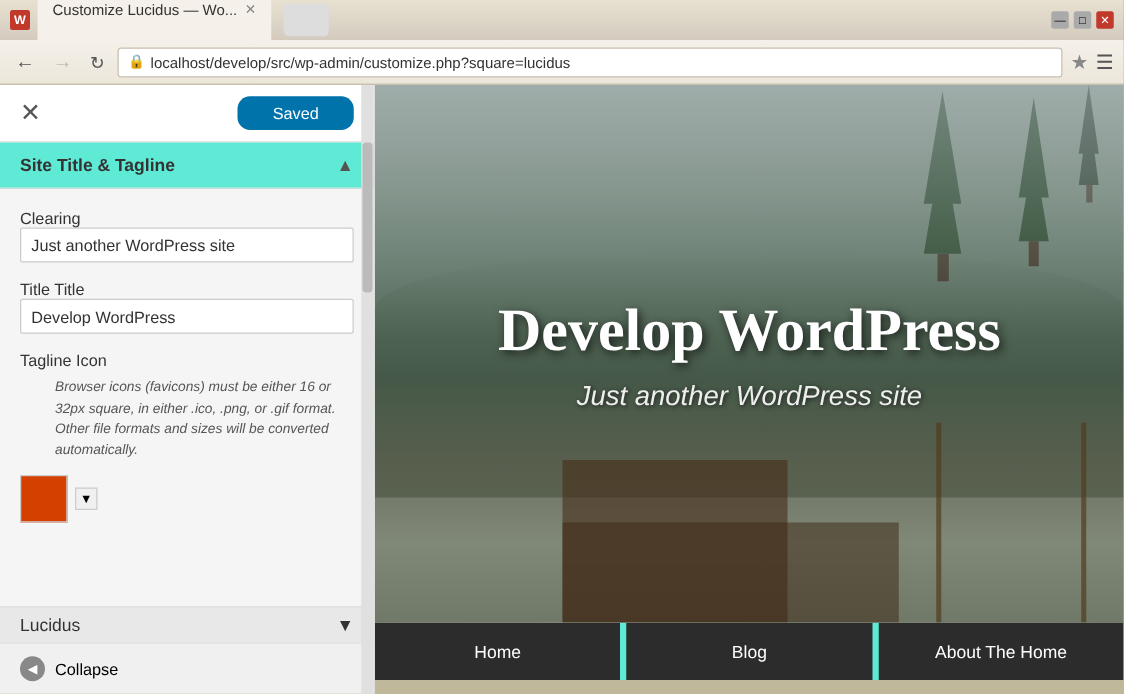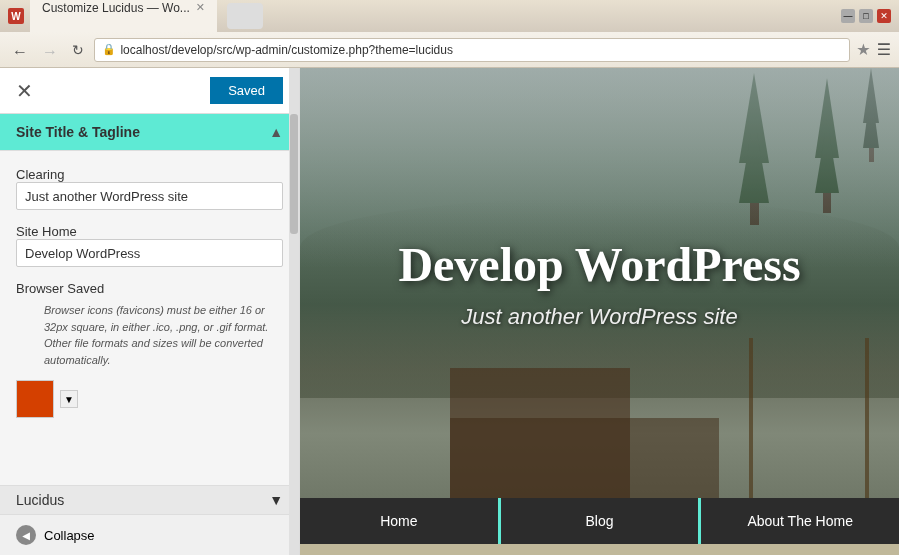--- a/index.html
+++ b/index.html
@@ -95,22 +95,22 @@
       font-size: 20px;
       color: #555;
       cursor: pointer;
       background: none;
       border: none;
     }
     .saved-btn {
       background: #0073aa;
       color: white;
       border: none;
-      padding: 6px 18px;
-      border-radius: 0;
+      padding: 6px 28px;
+      border-radius: 10px;
       font-size: 13px;
       cursor: pointer;
     }
 
     .section-title-bar {
       background: #5eead4;
       padding: 10px 16px;
       font-size: 14px;
       font-weight: bold;
       color: #333;
@@ -304,21 +304,21 @@
 
     .preview-nav-item {
       flex: 1;
       display: flex;
       align-items: center;
       justify-content: center;
       color: white;
       font-size: 14px;
       height: 100%;
       cursor: pointer;
-      border-right: 3px solid #5eead4;
+      border-right: 5px solid #5eead4;
     }
     .preview-nav-item:last-child { border-right: none; }
   </style>
 </head>
 <body>
 
 <div class="browser-frame">
 
   <div class="title-bar">
     <div class="title-bar-favicon">
@@ -341,21 +341,21 @@
       </div>
     </div>
   </div>
 
   <div class="nav-bar">
     <button class="nav-btn">←</button>
     <button class="nav-btn" style="color:#bbb;">→</button>
     <button class="nav-btn" style="font-size:14px;">↻</button>
     <div class="address-bar">
       <span class="address-lock">🔒</span>
-      <span class="address-text">localhost/develop/src/wp-admin/customize.php?theme=lucidus</span>
+      <span class="address-text">localhost/develop/src/wp-admin/customize.php?square=lucidus</span>
     </div>
     <span class="nav-star">★</span>
     <span class="nav-menu">☰</span>
   </div>
 
   <div class="content-area">
 
     <div class="left-panel">
 
       <div class="panel-header">
@@ -365,24 +365,24 @@
 
       <div class="section-title-bar">
         <span>Site Title &amp; Tagline</span>
         <span class="section-arrow">▲</span>
       </div>
 
       <div class="panel-body">
         <label class="field-label">Clearing</label>
         <input class="field-input" type="text" value="Just another WordPress site" style="">
 
-        <label class="field-label">Site Home</label>
+        <label class="field-label">Title Title</label>
         <input class="field-input" type="text" value="Develop WordPress" style="">
 
-        <div class="browser-icon-label">Browser Saved</div>
+        <div class="browser-icon-label">Tagline Icon</div>
         <div class="browser-icon-desc">Browser icons (favicons) must be either 16 or 32px square, in either .ico, .png, or .gif format. Other file formats and sizes will be converted automatically.</div>
 
         <div class="color-swatch-row">
           <div class="color-swatch" style="background:#d44000;"></div>
           <div class="color-arrow-btn">▼</div>
         </div>
       </div>
 
       <div class="section-bottom">
         <span>Lucidus</span>

